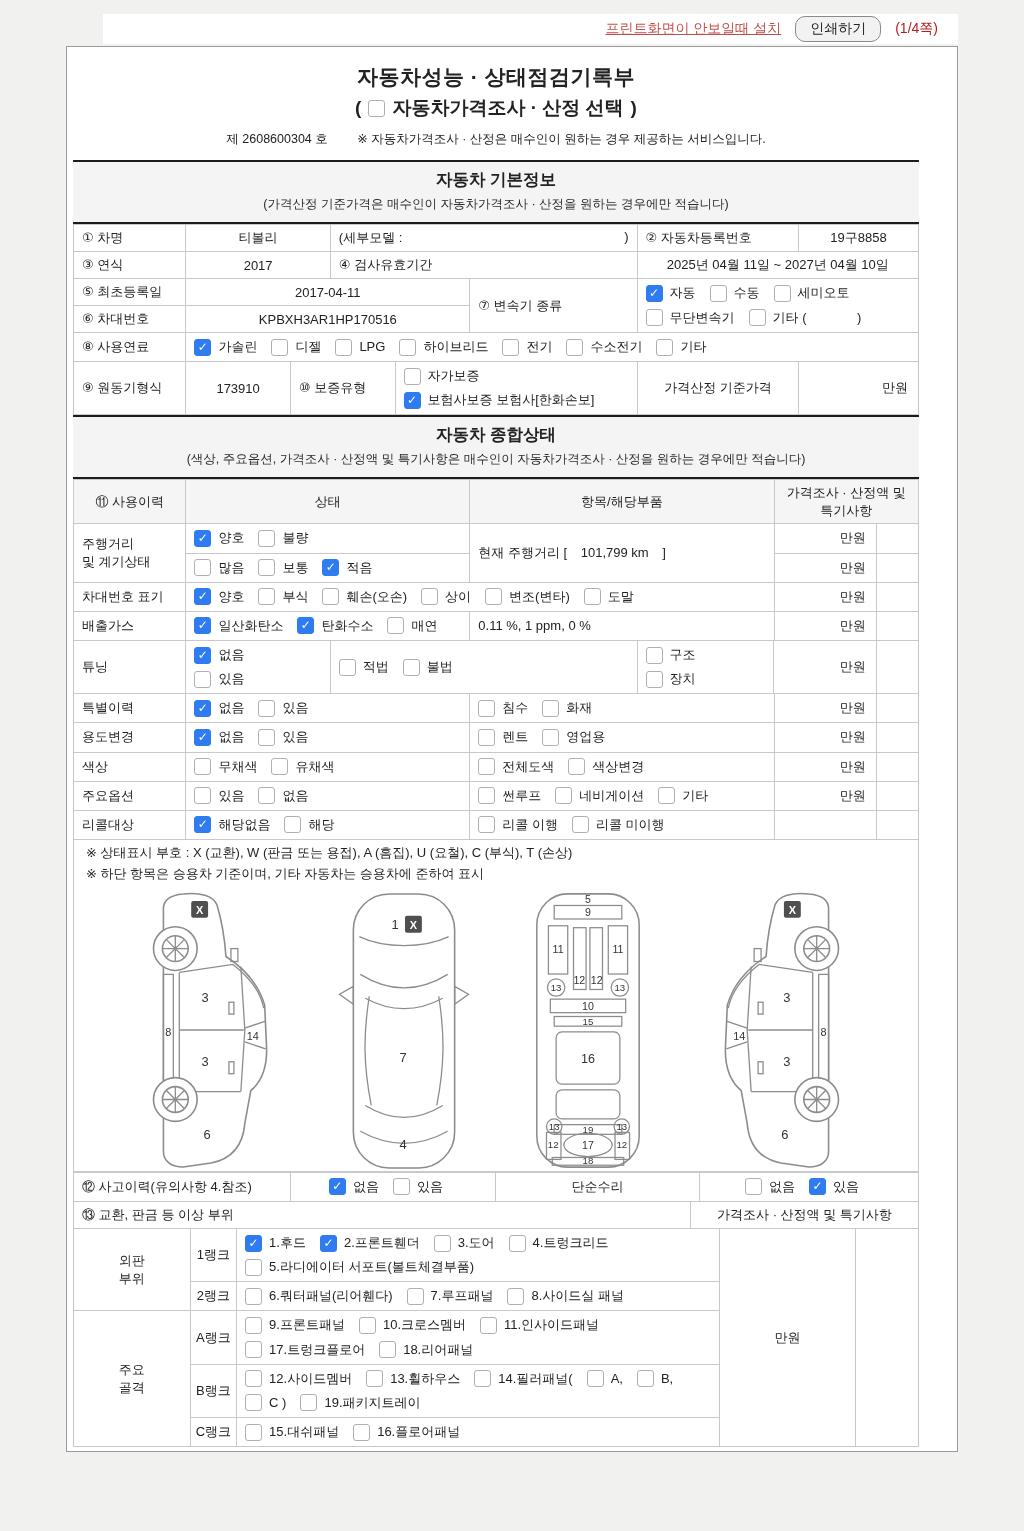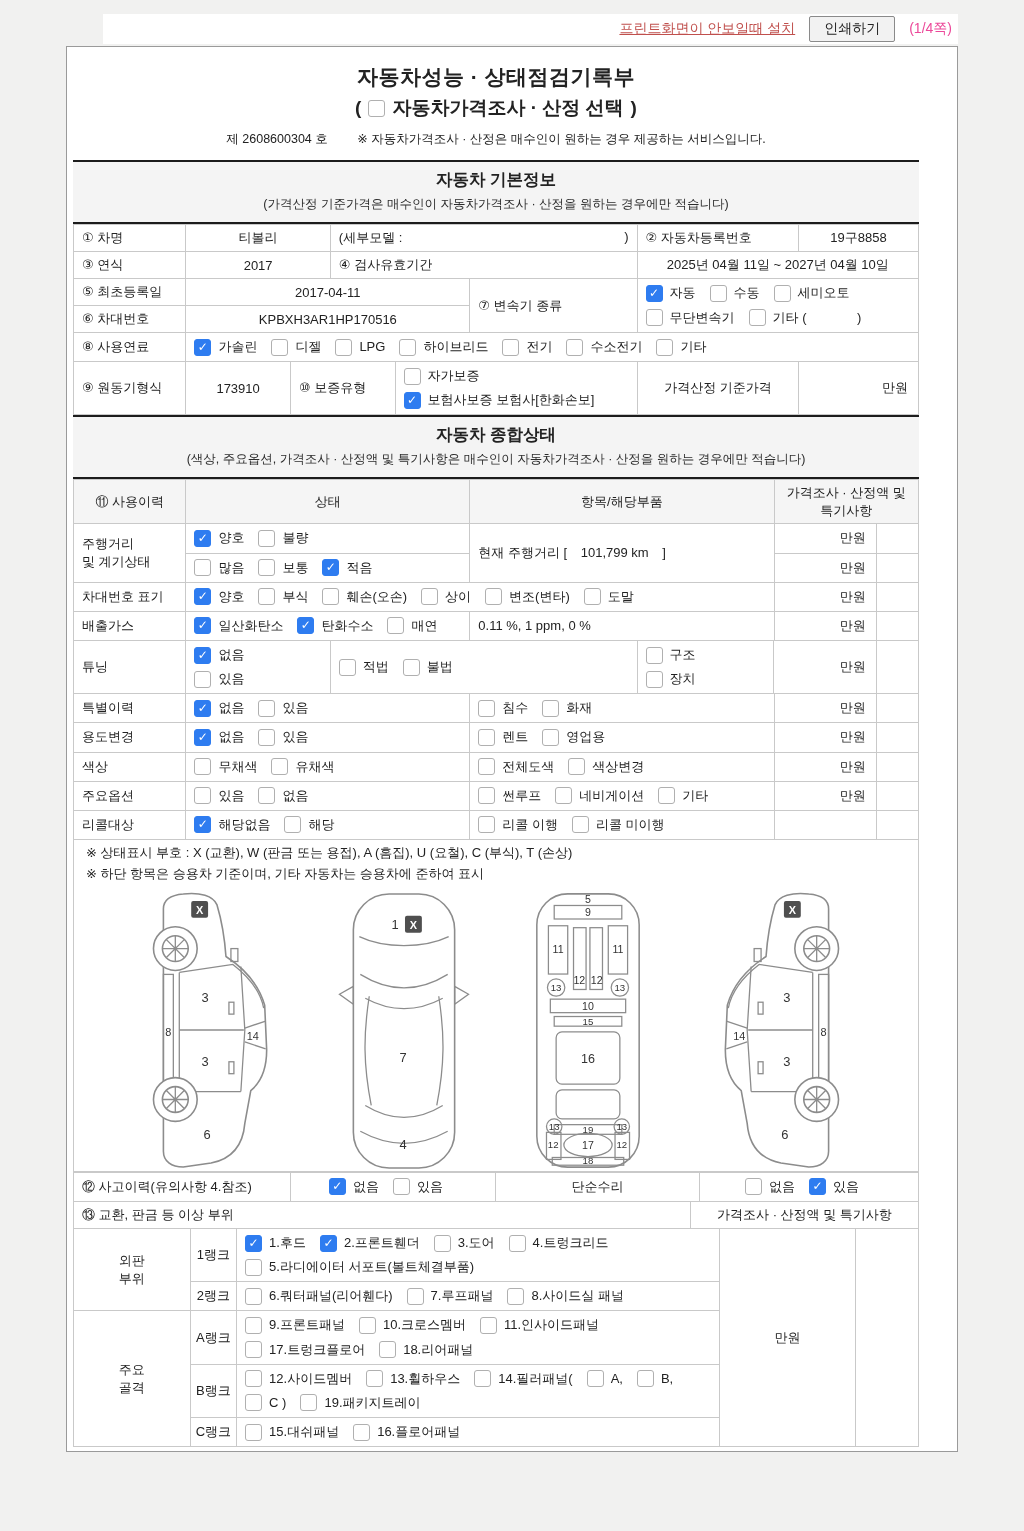--- a/index.html
+++ b/index.html
@@ -2,24 +2,24 @@
 <html style="--blue: #2e7cf0; --red: #c0504d;"><head>
 <meta charset="utf-8">
 <style>
   :root{ --blue:#2e7cf0; --red:#c0504d; --bd:#c9c9c9; --dark:#1c1c1c; }
   *{box-sizing:border-box;}
   html,body{margin:0;padding:0;}
   body{background:#f1f1f0;font-family:"Liberation Sans","DejaVu Sans",sans-serif;color:#222;}
   .viewport{position:relative;width:1024px;height:1531px;overflow:hidden;background:#f1f1f0;}
   .col{position:absolute;left:66px;top:14px;width:892px;}
   
-  .topbar{background:#fff;height:30px;display:flex;align-items:center;justify-content:flex-end;gap:14px;padding:0 6px;margin-left:37px;}
+  .topbar{background:#fff;height:30px;display:flex;align-items:center;justify-content:flex-end;gap:14px;padding:0 20px;margin-left:37px;}
   .install{color:var(--red);text-decoration:underline;font-size:14px;cursor:pointer;}
-  .printbtn{font-family:inherit;font-size:14px;padding:3px 14px;border:1px solid #8a8a8a;background:#f2f2f2;border-radius:2px;color:#222;}
-  .pageind{font-size:14px;color:#ec4899;}
+  .printbtn{font-family:inherit;font-size:14px;padding:3px 14px;border:1px solid #8a8a8a;background:#f2f2f2;border-radius:10px;color:#222;}
+  .pageind{font-size:14px;color:#b91c1c;}
   
   .sheet{background:#fff;border:1px solid #9a9a9a;margin-top:2px;padding:0 38px 4px 6px;}
   .titleblock{text-align:center;padding:16px 0 12px 0;}
   .title{font-size:21px;font-weight:bold;letter-spacing:0.5px;}
   .title2{font-size:19px;font-weight:bold;margin-top:4px;display:flex;justify-content:center;align-items:center;gap:7px;}
   .docline{font-size:12.5px;margin-top:10px;color:#222;}
   .docline .svc{margin-left:26px;}
   
   .band{background:#f4f4f4;border-top:2px solid var(--dark);border-bottom:2px solid var(--dark);text-align:center;}
   .band-title{font-size:16.5px;font-weight:bold;padding:7px 0 2px 0;}

